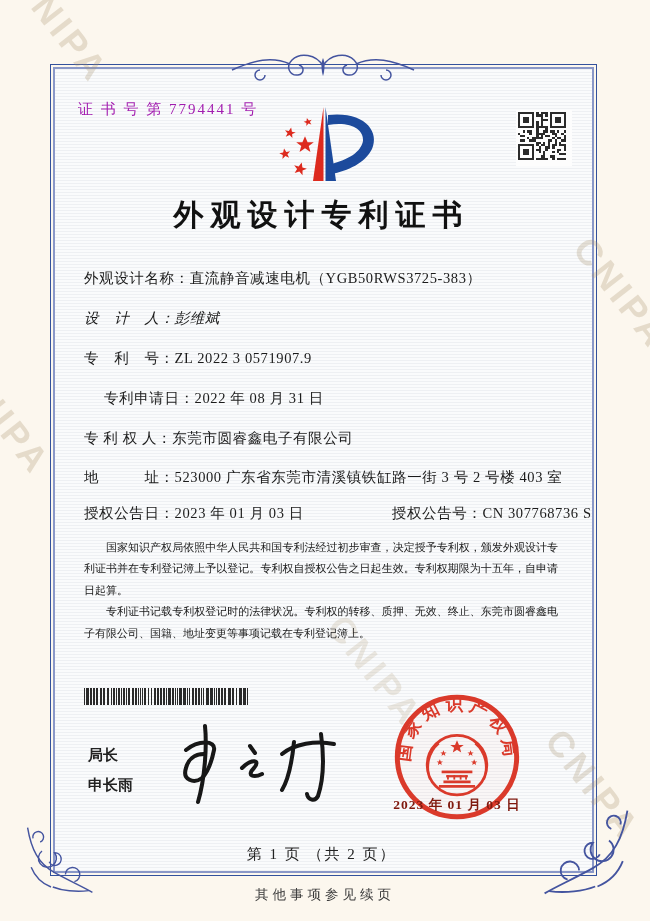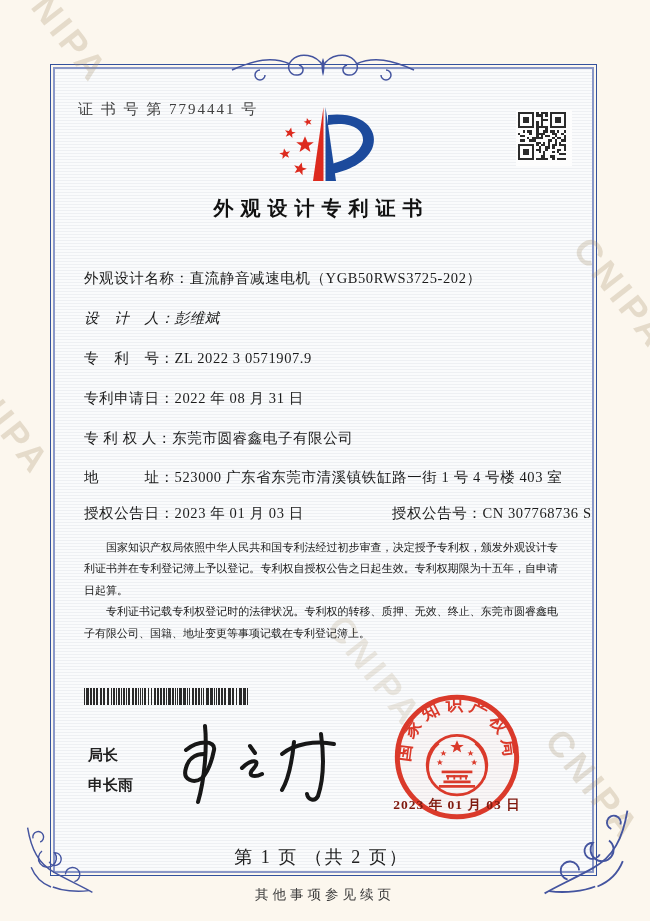--- a/index.html
+++ b/index.html
@@ -32,29 +32,29 @@
   .frame-inner{
     width:100%;height:100%;box-sizing:border-box;
     border:2px solid #8a98c8;
     background:repeating-linear-gradient(0deg,#eef0f3 0px,#eef0f3 1px,#fafbfc 1px,#fafbfc 3px);
   }
   .ornament{position:absolute;z-index:4;}
   .orn-top{left:228px;top:49px;}
   .orn-bl{left:24px;top:824px;transform:scaleX(-1);}
   .orn-br{left:540px;top:806px;}
 
-  .cert-no{position:absolute;left:78px;top:100px;z-index:3;font-size:15px;letter-spacing:2px;color:#404040;}
+  .cert-no{position:absolute;left:78px;top:100px;z-index:3;font-size:15px;letter-spacing:2px;color:#a21caf;}
   .qr{position:absolute;left:516px;top:110px;width:52px;height:52px;z-index:3;background:#fdfdfd;padding:2px;}
   .logo{position:absolute;left:268px;top:101px;z-index:3;}
   .title{
     position:absolute;left:50px;width:543px;top:195px;z-index:3;
-    text-align:center;font-size:20px;font-weight:700;letter-spacing:7px;color:#111;
+    text-align:center;font-size:30px;font-weight:700;letter-spacing:7px;color:#111;
   }
   .row{position:absolute;left:84px;z-index:3;font-size:14.5px;letter-spacing:0.6px;white-space:nowrap;color:#1b1b1b;}
-  .r0{top:269px;} .r1{top:309px;font-style:italic;} .r2{top:349px;} .r3{top:389px;} .r4{top:429px;} .r5{top:468px;}
+  .r0{top:269px;} .r1{top:309px;font-style:italic;} .r2{top:349px;} .r3{top:389px;margin-left:20px;} .r4{top:429px;} .r5{top:468px;}
   .r-grant{top:504px;}
   .gsec{margin-left:88px;}
 
   .paras{
     position:absolute;left:84px;width:474px;top:537px;z-index:3;
     font-size:11px;line-height:1.95;text-align:justify;color:#191919;
   }
   .paras p{margin:0;text-indent:2em;}
 
   .barcode{position:absolute;left:84px;top:688px;z-index:3;}
@@ -65,21 +65,21 @@
   .signature{position:absolute;left:158px;top:716px;z-index:3;}
 
   .seal{position:absolute;left:391px;top:691px;z-index:3;opacity:0.95;}
   .seal-date{
     position:absolute;left:374px;top:796px;width:166px;z-index:4;
     text-align:center;font-size:13.5px;font-weight:700;color:#801a0f;letter-spacing:1px;
   }
 
   .page-indicator{
     position:absolute;left:50px;width:543px;top:845px;z-index:3;
-    text-align:center;font-size:18px;letter-spacing:2px;color:#222;
+    text-align:center;font-size:15px;letter-spacing:2px;color:#222;
   }
   .footer-note{
     position:absolute;left:0;width:650px;top:886px;z-index:3;
     text-align:center;font-size:13.5px;letter-spacing:4px;color:#3a3a3a;
   }
 </style>
 </head>
 <body>
 
 <div class="page">
@@ -273,36 +273,36 @@
     </g>
     <g fill="#1c4a9c">
       <polygon points="57.5,6 68,80 57.5,80"></polygon>
       <path d="M60,14 C96,10 112,30 104,48 C97,62 80,70 63,73 L63,63 C80,59 93,51 95,40 C96,28 82,20 60,24 Z"></path>
     </g>
   </svg>
 
   <div class="title">外观设计专利证书</div>
 
   <div class="row r0">
-    <span>外观设计名称：</span><span>直流静音减速电机（YGB50RWS3725-202）</span>
+    <span>外观设计名称：</span><span>直流静音减速电机（YGB50RWS3725-383）</span>
   </div>
   <div class="row r1">
     <span>设　计　人：</span><span>彭维斌</span>
   </div>
   <div class="row r2">
     <span>专　利　号：</span><span>ZL 2022 3 0571907.9</span>
   </div>
   <div class="row r3">
     <span>专利申请日：</span><span>2022 年 08 月 31 日</span>
   </div>
   <div class="row r4">
     <span>专 利 权 人：</span><span>东莞市圆睿鑫电子有限公司</span>
   </div>
   <div class="row r5">
-    <span>地　　　址：</span><span>523000 广东省东莞市清溪镇铁缸路一街 1 号 4 号楼 403 室</span>
+    <span>地　　　址：</span><span>523000 广东省东莞市清溪镇铁缸路一街 3 号 2 号楼 403 室</span>
   </div>
   <div class="row r-grant">
     <span>授权公告日：</span><span>2023 年 01 月 03 日</span><span class="gsec">授权公告号：</span><span>CN 307768736 S</span>
   </div>
 
   <div class="paras">
     <p>国家知识产权局依照中华人民共和国专利法经过初步审查，决定授予专利权，颁发外观设计专利证书并在专利登记簿上予以登记。专利权自授权公告之日起生效。专利权期限为十五年，自申请日起算。</p>
     <p>专利证书记载专利权登记时的法律状况。专利权的转移、质押、无效、终止、东莞市圆睿鑫电子有限公司、国籍、地址变更等事项记载在专利登记簿上。</p>
   </div>
 

